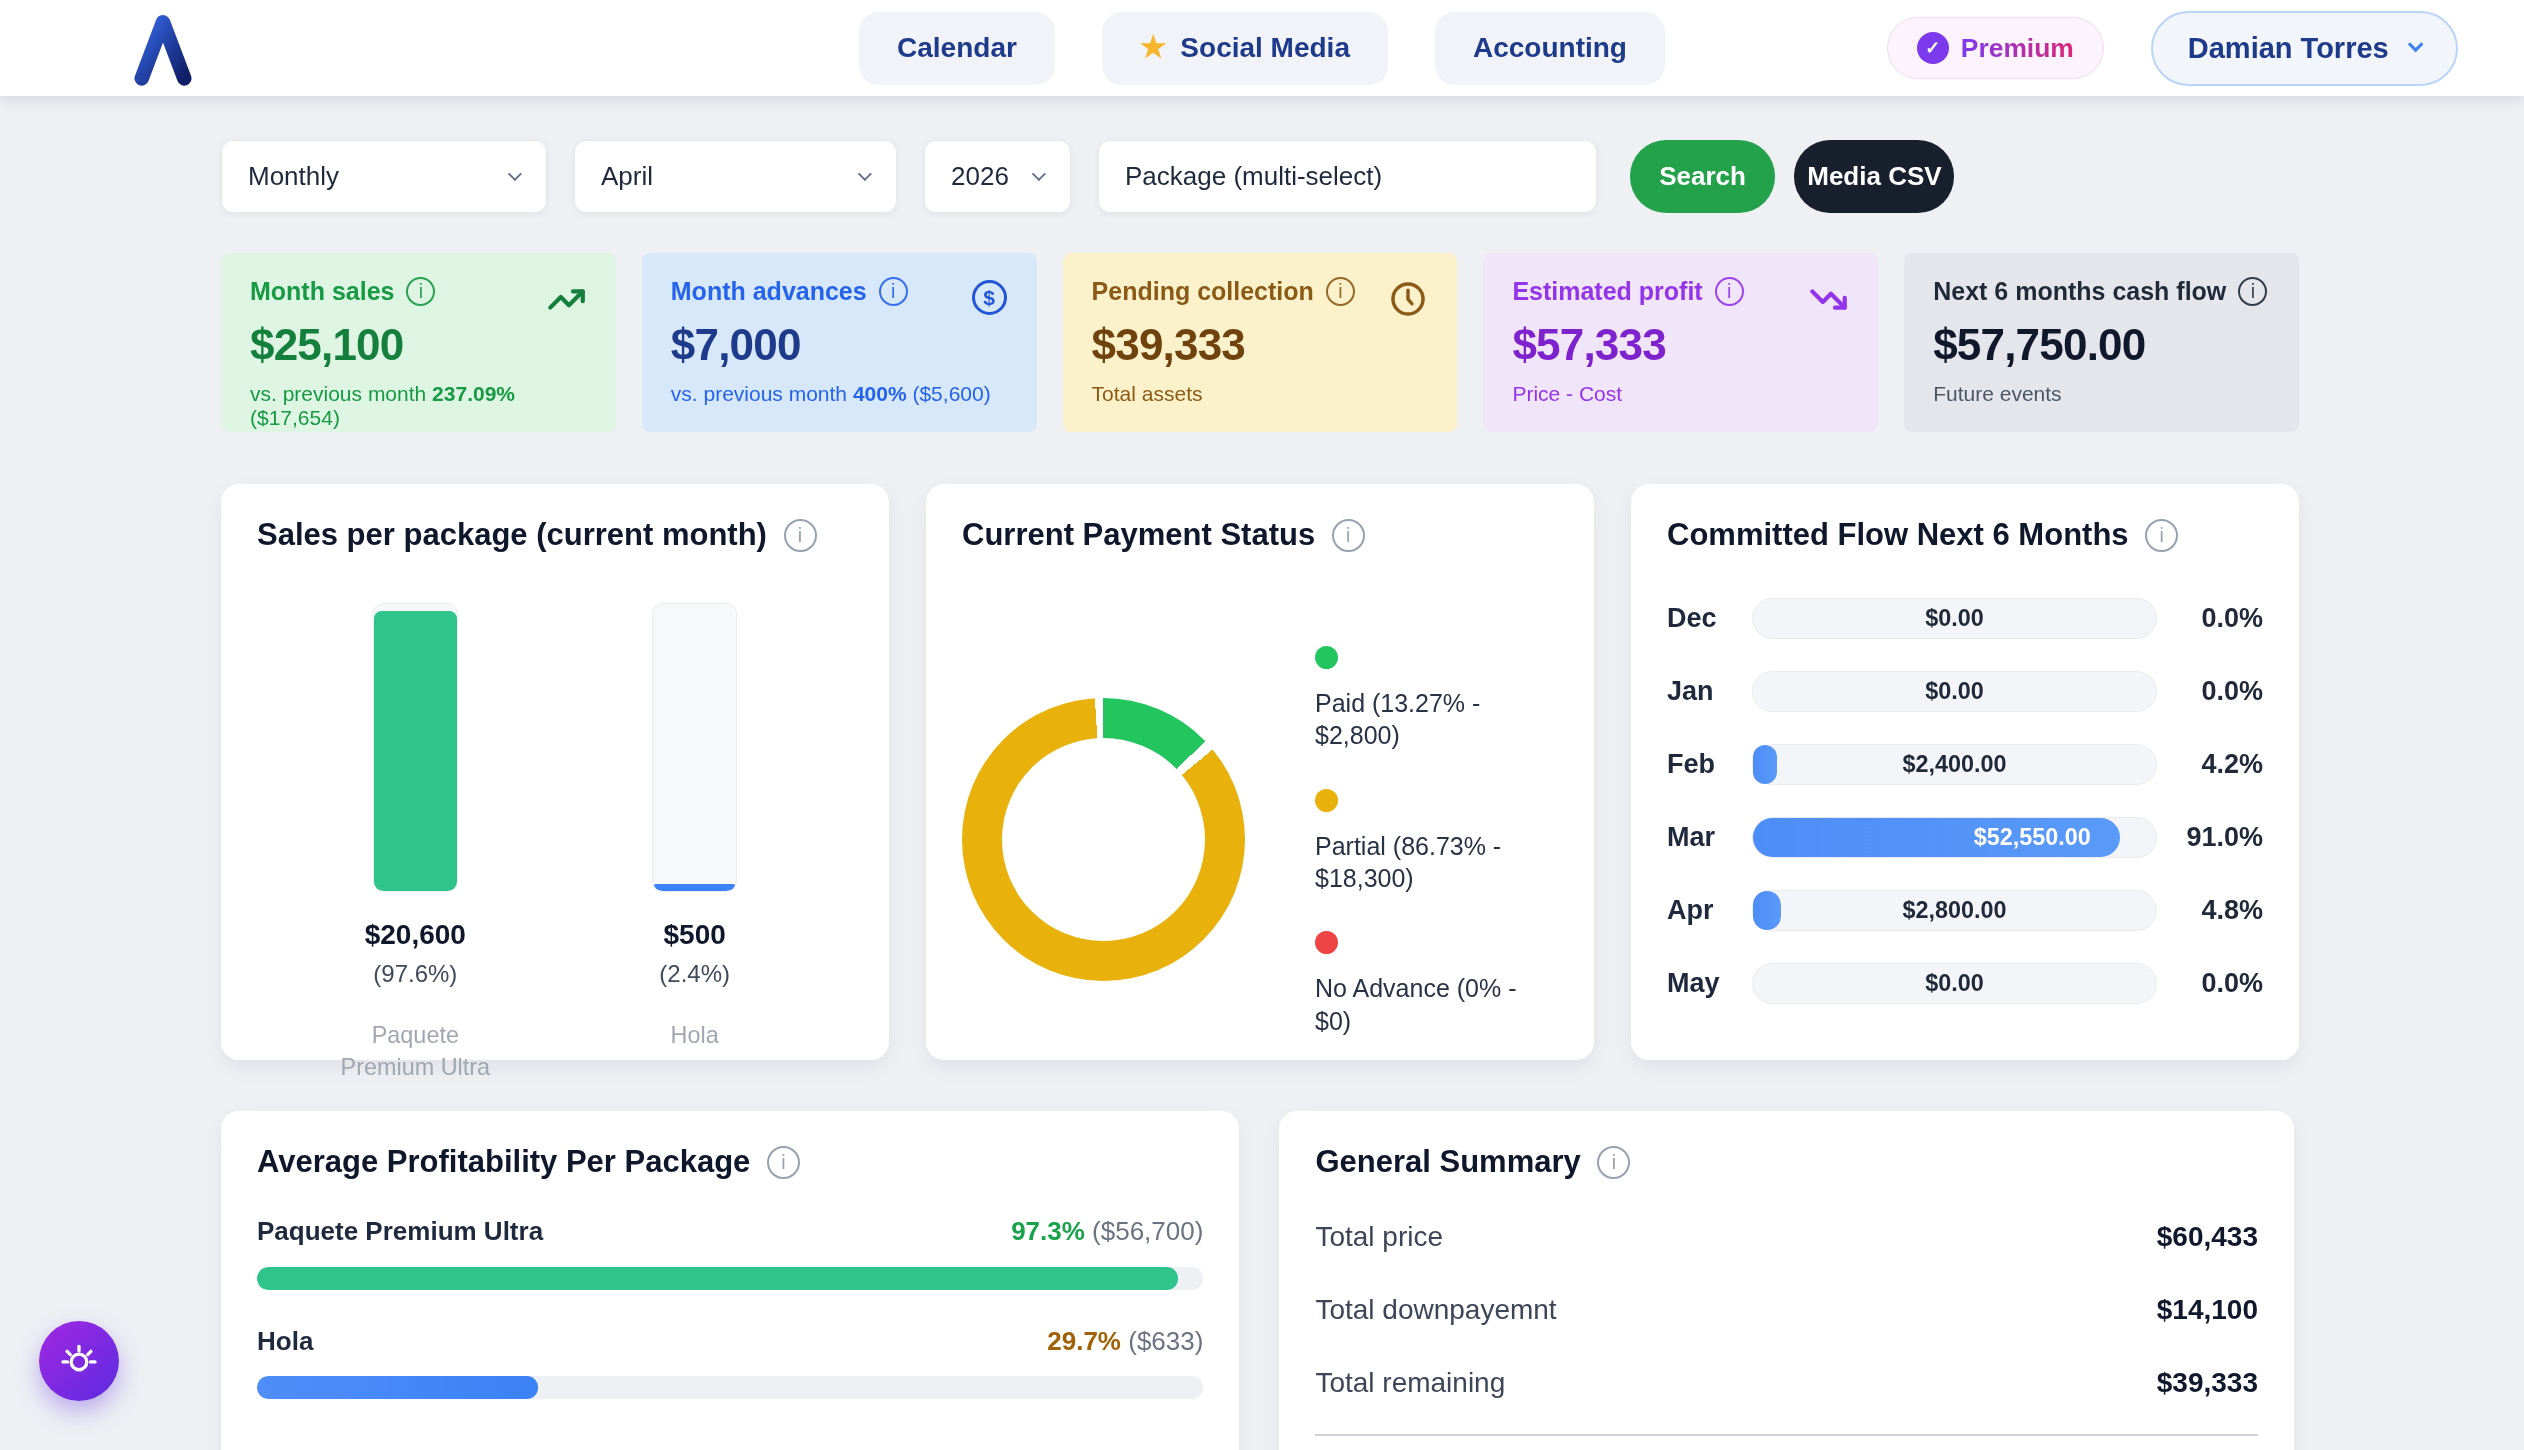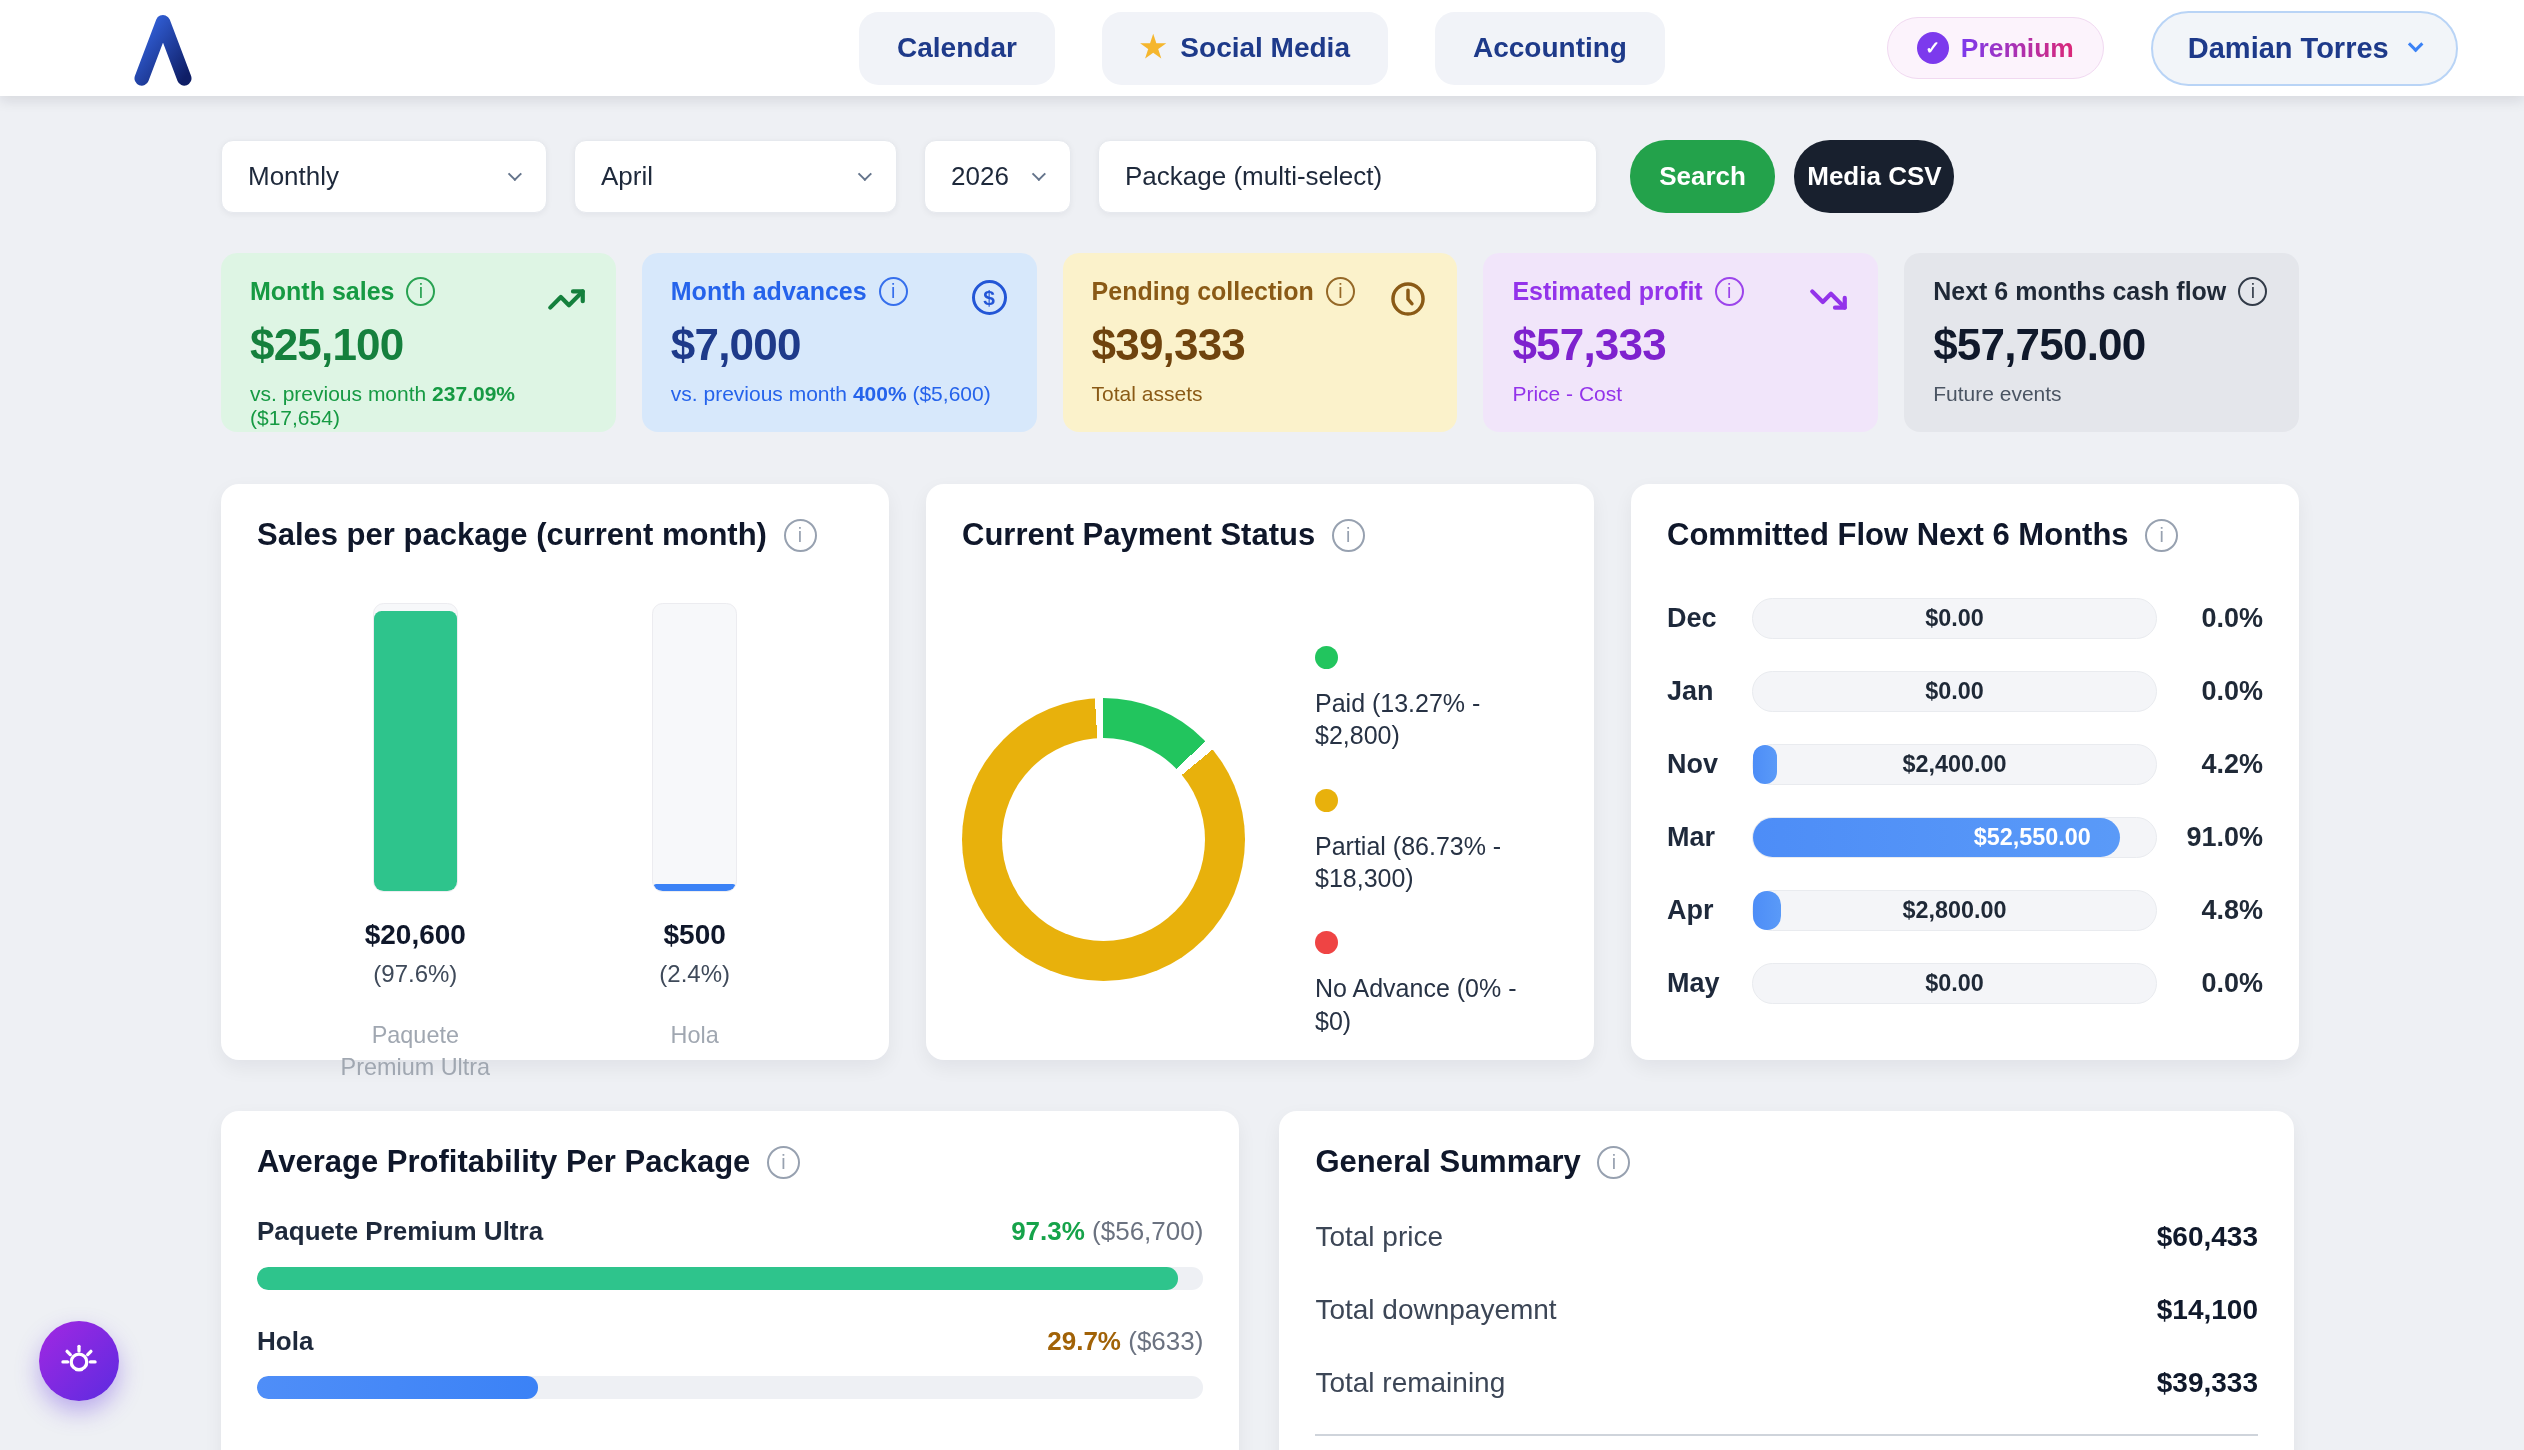--- a/index.html
+++ b/index.html
@@ -40,21 +40,21 @@
   .w-period { width:326px; } .w-month { width:323px; } .w-year { width:147px; }
   .w-package { width:499px; }
   .btn { border:none; border-radius:36px; color:#fff; font-family:inherit; font-size:26px;
     font-weight:700; cursor:pointer; }
   .btn-search { width:145px; background:#23a24b; margin-left:6px; }
   .btn-export { width:160px; background:#18202e; margin-left:-7.6px; }
 
   
   .kpis { position:absolute; top:253px; left:221px; right:225px; height:179px;
     display:flex; gap:26px; }
-  .kpi { flex:1; border-radius:16px; padding:24px 29px; position:relative; }
+  .kpi { flex:1; border-radius:8px; padding:24px 29px; position:relative; }
   .kpi-title { font-size:25px; font-weight:600; display:flex; align-items:center; gap:12px; }
   .kpi-value { font-size:44px; font-weight:800; margin-top:13.6px; letter-spacing:-0.8px; }
   .kpi-sub { font-size:21px; margin-top:12px; }
   .kpi-sub b { font-weight:800; }
   .kpi-corner { position:absolute; top:27px; right:30px; }
   .kpi-green  { background:#def5e4; } .kpi-green .kpi-title, .kpi-green .kpi-sub { color:#169a43; }
   .kpi-green .kpi-value { color:#15803d; } .kpi-green .kpi-corner { color:#15803d; }
   .kpi-blue   { background:#d7e8fb; } .kpi-blue .kpi-title, .kpi-blue .kpi-sub { color:#2563eb; }
   .kpi-blue .kpi-value { color:#1e3a8a; } .kpi-blue .kpi-corner { color:#2356d6; }
   .kpi-yellow { background:#fbf2cb; } .kpi-yellow .kpi-title, .kpi-yellow .kpi-sub { color:#8a5a16; }
@@ -338,21 +338,21 @@
       <div class="cf-row">
         <span class="cf-month">Jan</span>
         <div class="cf-track">
           <div class="cf-fill" style="width:0"></div>
           <span class="cf-value">$0.00</span>
         </div>
         <span class="cf-pct">0.0%</span>
       </div>
 
       <div class="cf-row">
-        <span class="cf-month">Nov</span>
+        <span class="cf-month">Feb</span>
         <div class="cf-track">
           <div class="cf-fill" style="width:6%"></div>
           <span class="cf-value">$2,400.00</span>
         </div>
         <span class="cf-pct">4.2%</span>
       </div>
 
       <div class="cf-row">
         <span class="cf-month">Mar</span>
         <div class="cf-track">

